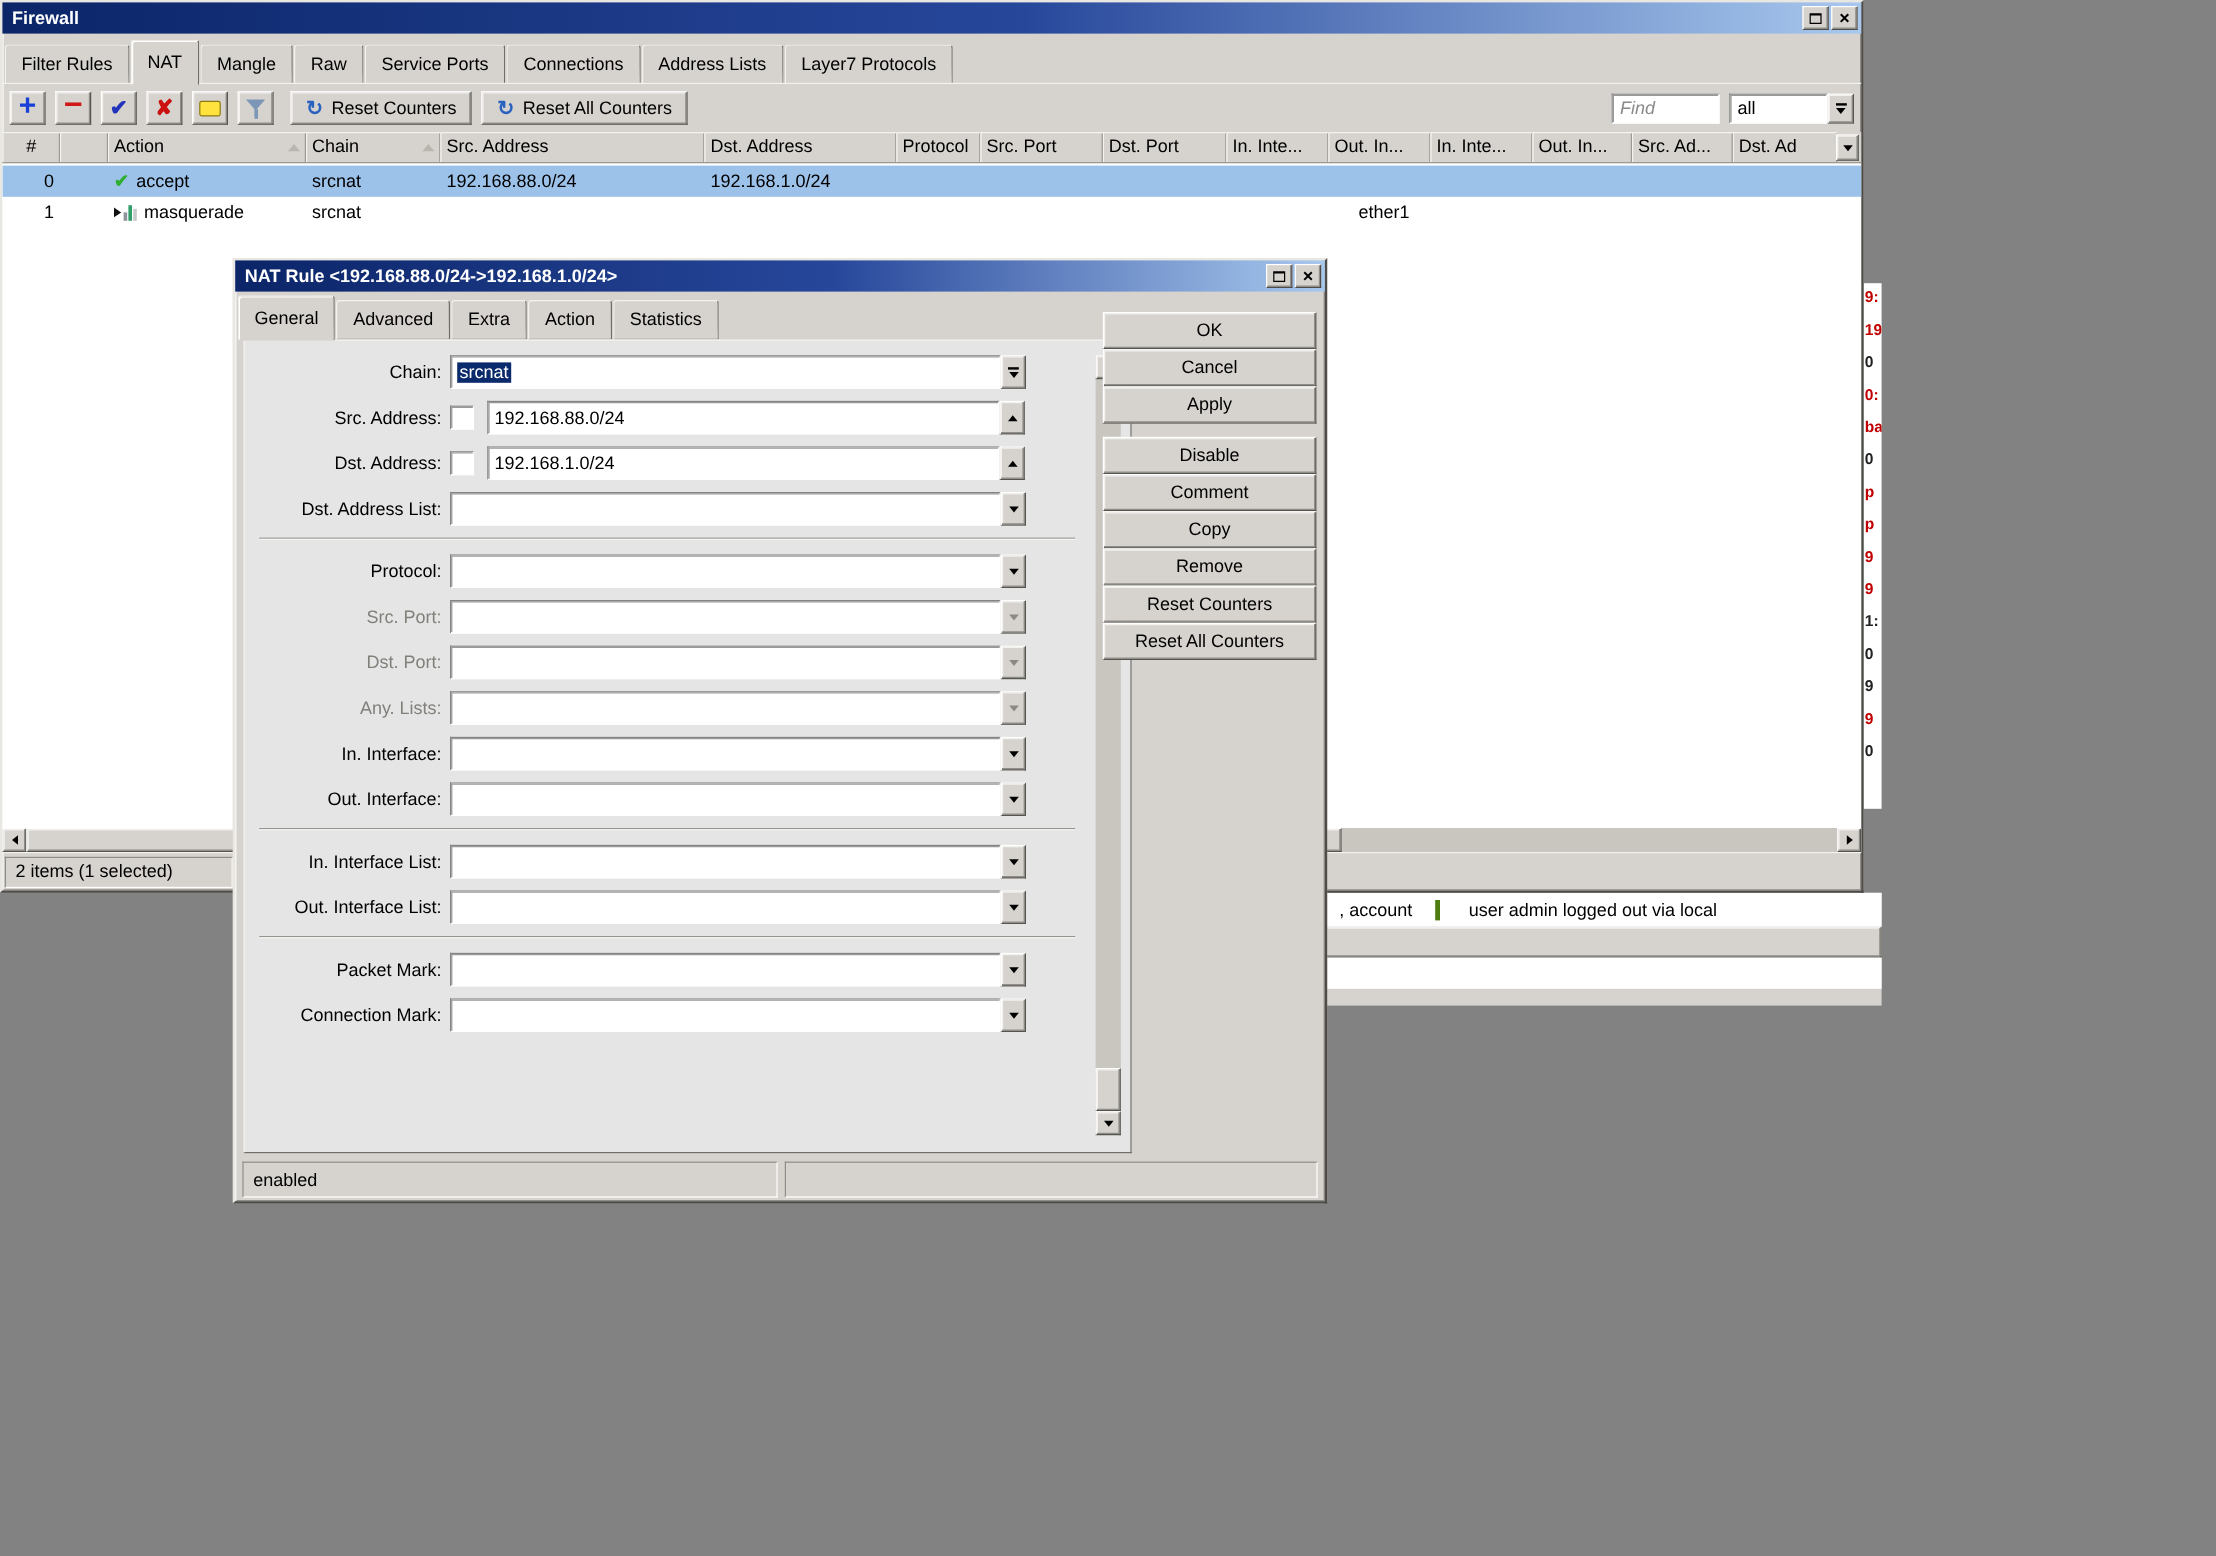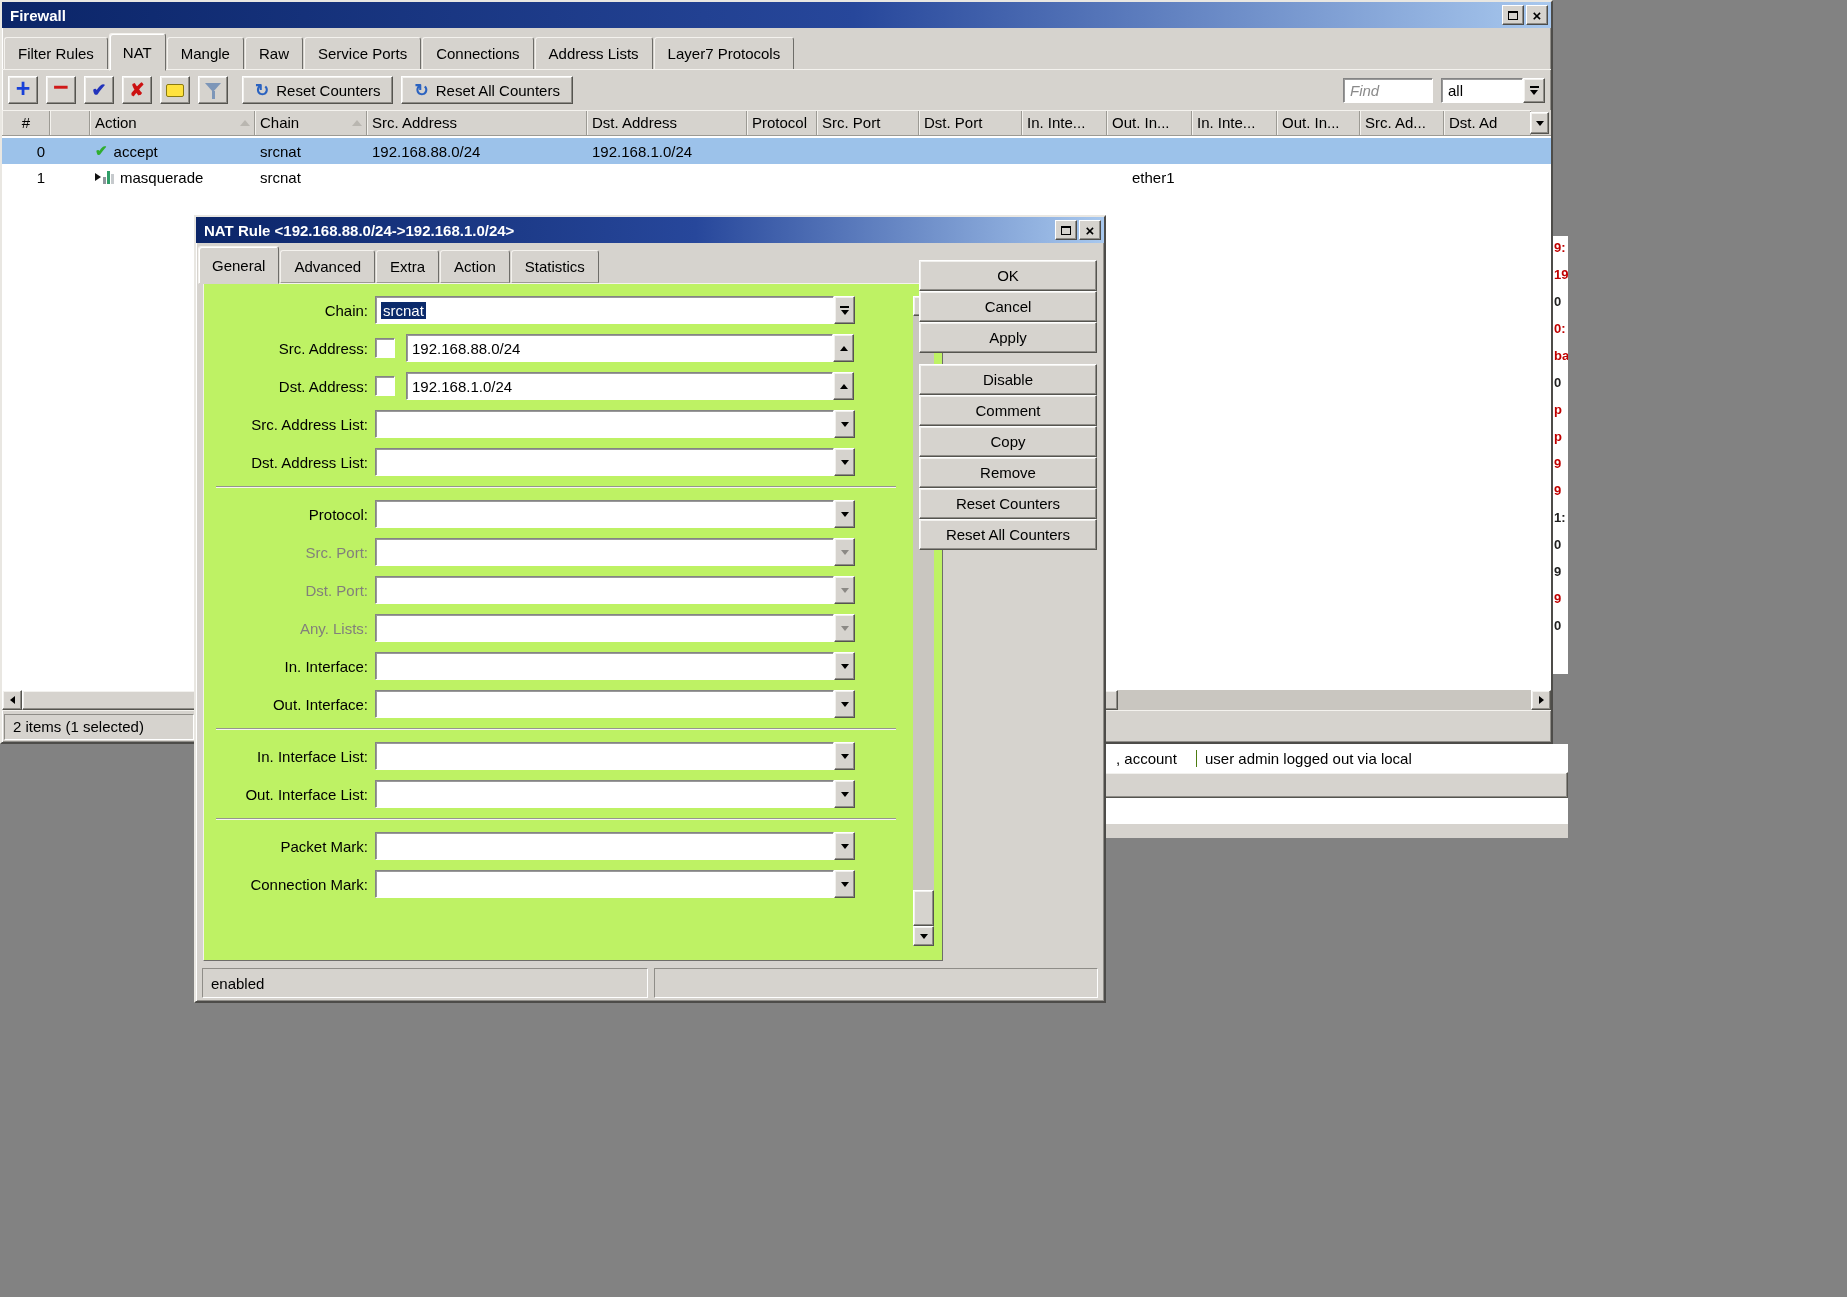--- a/index.html
+++ b/index.html
@@ -126,21 +126,21 @@
   .status-cell { height: 26px; display: flex; align-items: center; padding: 0 8px; min-width: 190px;
                  border: 1px solid; border-color: #8f8d88 #fff #fff #8f8d88; }
 
   
   .dlg { left: 194px; top: 215px; width: 912px; height: 788px; z-index: 3; }
   .fw  { left: 0; top: 0; width: 1553px; height: 744px; z-index: 1; }
 
   .content-box {
     margin-left: 7px; width: 740px; height: 678px;
     border: 1px solid; border-color: #f4f2ee #6e6d69 #6e6d69 #f4f2ee;
-    position: relative; padding: 12px 0 0 6px; background: #bef264;
+    position: relative; padding: 12px 0 0 6px; background: #e5e5e5;
     flex: 0 0 678px;
   }
   .frow { display: flex; align-items: center; height: 28px; margin-bottom: 10px; }
   .flabel { width: 158px; text-align: right; margin-right: 7px; white-space: nowrap; }
   .fctrl { display: flex; height: 28px; align-items: stretch; }
   .val-input { width: 459px; padding: 0 5px; display: flex; align-items: center; white-space: nowrap; overflow: hidden; }
   .val-input.short { width: 427px; }
   .ctrl-btn { width: 21px; display: flex; flex-direction: column; align-items: center; justify-content: center; gap: 2px; }
   .prebox { width: 20px; height: 20px; margin-right: 11px; align-self: center; }
   .sel-text { background: #0b2a6b; color: #fff; padding: 0 2px; }
@@ -159,21 +159,21 @@
 
   .dlg-status { display: flex; gap: 6px; margin: 7px 6px 0 6px; }
   .dlg-status .cell { height: 30px; border: 1px solid; border-color: #8f8d88 #fff #fff #8f8d88; display: flex; align-items: center; padding: 0 8px; }
   .dlg-status .cell.left { width: 446px; }
   .dlg-status .cell.right { flex: 1; }
 
   
   .bg-log { position: absolute; left: 1104px; top: 744px; width: 464px; height: 94px; background: #d6d3ce; z-index: 0; }
   .bg-log .lrow { height: 28px; background: #fff; display: flex; align-items: center; }
   .bg-log .acct { padding-left: 12px; width: 92px; white-space: nowrap; }
-  .bg-log .msg { border-left: 1px solid #4d7c0f; padding-left: 8px; white-space: nowrap; }
+  .bg-log .msg { border-left: 4px solid #4d7c0f; padding-left: 24px; white-space: nowrap; }
   .bg-log .bar { height: 26px; }
   .bg-log .lrow2 { height: 26px; background: #fff; }
 
   .edge-strip { position: absolute; left: 1553px; top: 236px; width: 15px; height: 438px; background: #fff; z-index: 0;
                 font-size: 13px; font-weight: bold; overflow: hidden; }
   .frag { position: absolute; left: 1px; white-space: nowrap; }
   .fr { color: #c00000; }
   .fb { color: #222222; }
 </style>
 </head>
@@ -430,31 +430,20 @@
         <div class="prebox sunken"></div>
         <div class="val-input short sunken">
             <span>192.168.1.0/24</span>
           </div>
         <div class="ctrl-btn raised">
             <span class="tri-up"></span>
           </div>
       </div>
     </div>
 
-    <div class="frow">
-      <div class="flabel">Src. Address List:</div>
-      <div class="fctrl">
-        <div class="val-input sunken">
-            <span></span>
-          </div>
-        <div class="ctrl-btn raised">
-            <span class="tri-down"></span>
-          </div>
-      </div>
-    </div>
 
     <div class="frow">
       <div class="flabel">Dst. Address List:</div>
       <div class="fctrl">
         <div class="val-input sunken">
             <span></span>
           </div>
         <div class="ctrl-btn raised">
             <span class="tri-down"></span>
           </div>

